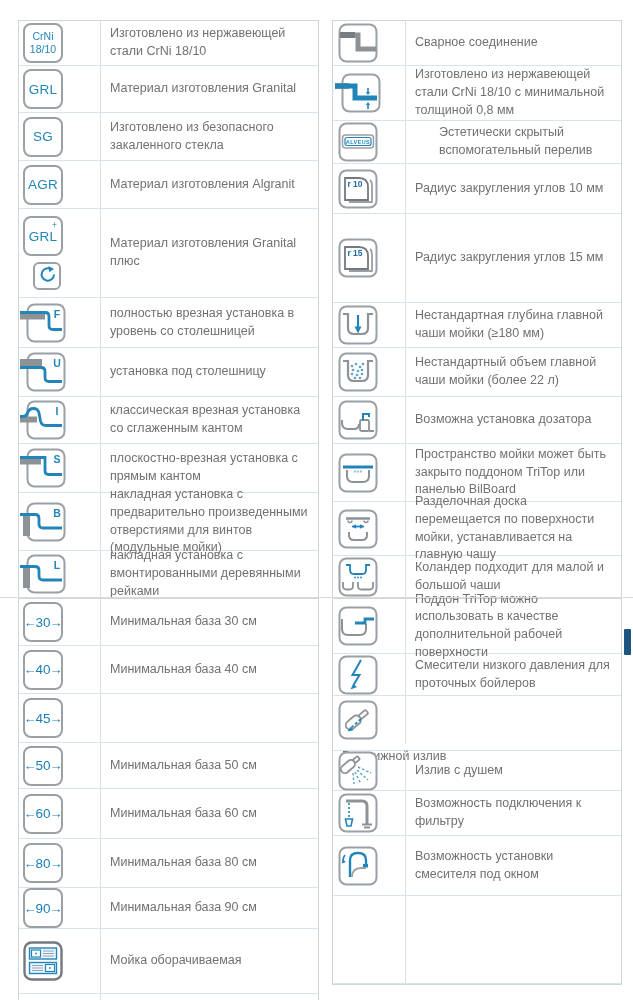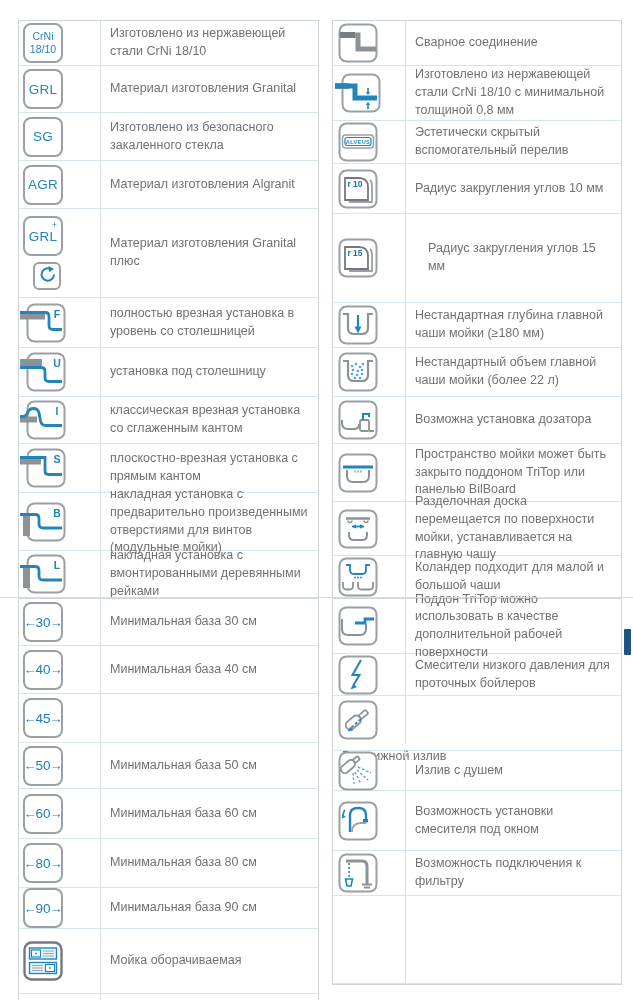--- a/index.html
+++ b/index.html
@@ -318,21 +318,21 @@
               <path d="M30.8,19 h4.4 l-2.2,3 z" fill="#2285ba"></path>
               <path d="M33,36 v-4" stroke="#2285ba" stroke-width="1.6"></path>
               <path d="M30.8,32 h4.4 l-2.2,-3 z" fill="#2285ba"></path>
             </svg>
           </span>
         </div>
         <div class="tcell">
           <span>Изготовлено из нержавеющей стали CrNi 18/10 с минимальной толщиной 0,8 мм</span>
         </div>
       </div>
-      <div class="row" style="height: 43px;">
+      <div class="row" style="height: 43px; gap: 24px;">
         <div class="icell">
           <span>
             <svg class="" width="40" height="40" viewBox="0 0 40 40" xmlns="http://www.w3.org/2000/svg">
               <rect x="1.5" y="1.5" width="37" height="37" rx="7" fill="#fff" stroke="#9aa0a4" stroke-width="2"></rect>
               <rect x="4.5" y="13" width="31" height="13" rx="3" fill="none" stroke="#9aa0a4" stroke-width="1.5"></rect>
               <rect x="7" y="15.5" width="26" height="8" rx="2" fill="none" stroke="#2285ba" stroke-width="1.2"></rect>
               <text x="20" y="21.8" font-size="5.5" font-weight="bold" letter-spacing="0.4" fill="#2285ba" text-anchor="middle">ALVEUS</text>
             </svg>
           </span>
         </div>
@@ -348,21 +348,21 @@
               <path d="M32,11 q2,1.5 2,6.5 V33 H11" fill="none" stroke="#9aa0a4" stroke-width="1.8"></path>
               <path d="M7,9 H21 q9,0 9,9 V31 H7 z" fill="#fff" stroke="#75797d" stroke-width="1.8"></path>
               <text x="17" y="17.5" font-size="8.5" font-weight="bold" fill="#1a6fa8" text-anchor="middle">r 10</text>
             </svg>
           </span>
         </div>
         <div class="tcell">
           <span>Радиус закругления углов 10 мм</span>
         </div>
       </div>
-      <div class="row" style="height: 89px; gap: 13px;">
+      <div class="row" style="height: 89px;">
         <div class="icell">
           <span>
             <svg class="" width="40" height="40" viewBox="0 0 40 40" xmlns="http://www.w3.org/2000/svg">
               <rect x="1.5" y="1.5" width="37" height="37" rx="7" fill="#fff" stroke="#9aa0a4" stroke-width="2"></rect>
               <path d="M32,11 q2,1.5 2,6.5 V33 H11" fill="none" stroke="#9aa0a4" stroke-width="1.8"></path>
               <path d="M7,9 H21 q9,0 9,9 V31 H7 z" fill="#fff" stroke="#75797d" stroke-width="1.8"></path>
               <text x="17" y="17.5" font-size="8.5" font-weight="bold" fill="#1a6fa8" text-anchor="middle">r 15</text>
             </svg>
           </span>
         </div>
@@ -539,51 +539,51 @@
                 <line x1="17" y1="21" x2="23" y2="33"></line>
                 <line x1="15" y1="22" x2="16" y2="33"></line>
               </g>
             </svg>
           </span>
         </div>
         <div class="tcell">
           <span>Излив с душем</span>
         </div>
       </div>
+      <div class="row" style="height: 45px;">
+        <div class="icell">
+          <span>
+            <svg class="" width="40" height="40" viewBox="0 0 40 40" xmlns="http://www.w3.org/2000/svg">
+              <rect x="1.5" y="1.5" width="37" height="37" rx="7" fill="#fff" stroke="#9aa0a4" stroke-width="2"></rect>
+              <path d="M8,8 H24 q5,0 5,5 V31" fill="none" stroke="#8d9296" stroke-width="3"></path>
+              <path d="M24,31.5 h10 M26,34.5 h6" stroke="#8d9296" stroke-width="2"></path>
+              <line x1="11" y1="10" x2="11" y2="24" stroke="#2285ba" stroke-width="1.6" stroke-dasharray="2,2"></line>
+              <path d="M7.5,26 h7 l-1.5,7 h-4 z" fill="none" stroke="#2285ba" stroke-width="1.6"></path>
+            </svg>
+          </span>
+        </div>
+        <div class="tcell">
+          <span>Возможность подключения к фильтру</span>
+        </div>
+      </div>
       <div class="row" style="height: 60px;">
         <div class="icell">
           <span>
             <svg class="" width="40" height="40" viewBox="0 0 40 40" xmlns="http://www.w3.org/2000/svg">
               <rect x="1.5" y="1.5" width="37" height="37" rx="7" fill="#fff" stroke="#9aa0a4" stroke-width="2"></rect>
               <path d="M12,31 V14 q0,-7 8,-7 q8,0 8,7 v4" fill="none" stroke="#2285ba" stroke-width="2.4"></path>
               <rect x="25" y="18" width="5" height="3.5" fill="#2285ba"></rect>
               <path d="M14,31 q0,-9 9,-9 h5" fill="none" stroke="#9aa0a4" stroke-width="1.8"></path>
               <path d="M7,9 q-2.5,3 -1.8,7" fill="none" stroke="#2285ba" stroke-width="1.5"></path>
               <path d="M3.6,17.5 l1.2,-4 3.2,2.6 z" fill="#2285ba"></path>
             </svg>
           </span>
         </div>
         <div class="tcell">
           <span>Возможность установки смесителя под окном</span>
-        </div>
-      </div>
-      <div class="row" style="height: 45px;">
-        <div class="icell">
-          <span>
-            <svg class="" width="40" height="40" viewBox="0 0 40 40" xmlns="http://www.w3.org/2000/svg">
-              <rect x="1.5" y="1.5" width="37" height="37" rx="7" fill="#fff" stroke="#9aa0a4" stroke-width="2"></rect>
-              <path d="M8,8 H24 q5,0 5,5 V31" fill="none" stroke="#8d9296" stroke-width="3"></path>
-              <path d="M24,31.5 h10 M26,34.5 h6" stroke="#8d9296" stroke-width="2"></path>
-              <line x1="11" y1="10" x2="11" y2="24" stroke="#2285ba" stroke-width="1.6" stroke-dasharray="2,2"></line>
-              <path d="M7.5,26 h7 l-1.5,7 h-4 z" fill="none" stroke="#2285ba" stroke-width="1.6"></path>
-            </svg>
-          </span>
-        </div>
-        <div class="tcell">
-          <span>Возможность подключения к фильтру</span>
         </div>
       </div>
       <div class="row" style="height: 88px;">
         <div class="icell"></div>
         <div class="tcell"></div>
       </div>
     </div>
   <div id="page-split"></div>
   <div id="scroll-thumb"></div>
 </div>

